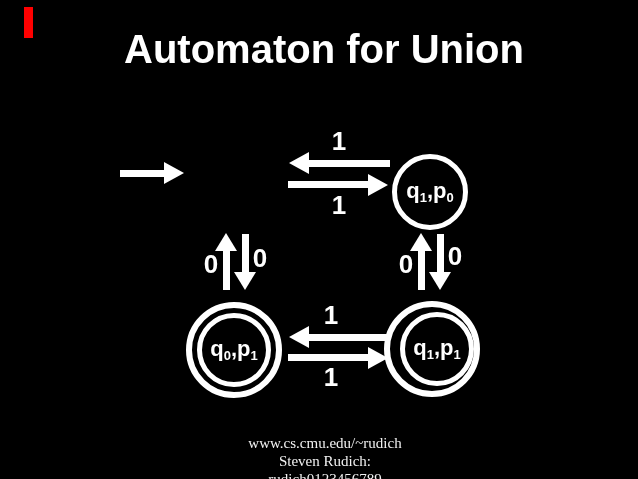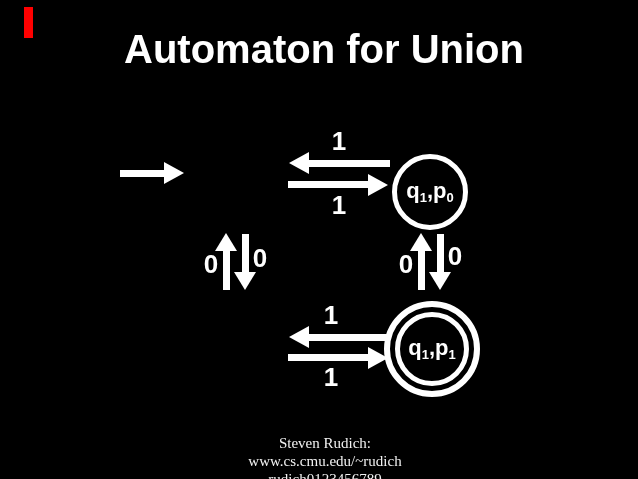--- a/index.html
+++ b/index.html
@@ -47,22 +47,27 @@
   <div class="title">Automaton for Union</div>
 
   <div class="shaft" style="left:120px;top:170px;width:46px;height:7px;"></div>
   <div class="head right" style="left:164px;top:162px;"></div>
 
 
   <div class="state single" style="left:392px;top:154px;">
     <div class="state-label"><span>q</span><span class="sub">1</span><span>,</span><span>p</span><span class="sub">0</span></div>
   </div>
 
+  <div class="state accept" style="left:186px;top:302px;">
+    <div class="ring">
+      <div class="state-label"><span>q</span><span class="sub">0</span><span>,</span><span>p</span><span class="sub">1</span></div>
+    </div>
+  </div>
 
-  <div class="state accept" style="left:384px;top:301px;">
+  <div class="state accept" style="left:384px;top:301px;justify-content:flex-end;">
     <div class="ring">
       <div class="state-label"><span>q</span><span class="sub">1</span><span>,</span><span>p</span><span class="sub">1</span></div>
     </div>
   </div>
 
   <div class="head left" style="left:289px;top:152px;"></div>
   <div class="shaft" style="left:308px;top:160px;width:82px;height:7px;"></div>
   <div class="shaft" style="left:288px;top:181px;width:82px;height:7px;"></div>
   <div class="head right" style="left:368px;top:174px;"></div>
   <div class="edge-label" style="left:326px;top:128px;">1</div>
@@ -83,18 +88,18 @@
   <div class="edge-label" style="left:442px;top:243px;">0</div>
 
   <div class="head left" style="left:289px;top:326px;"></div>
   <div class="shaft" style="left:308px;top:334px;width:82px;height:7px;"></div>
   <div class="shaft" style="left:288px;top:354px;width:82px;height:7px;"></div>
   <div class="head right" style="left:368px;top:347px;"></div>
   <div class="edge-label" style="left:318px;top:302px;">1</div>
   <div class="edge-label" style="left:318px;top:364px;">1</div>
 
   <div class="footer">
+    <div>www.cs.cmu.edu/~rudich</div>
     <div>Steven Rudich:</div>
-    <div>www.cs.cmu.edu/~rudich</div>
     <div>rudich0123456789</div>
   </div>
 
 </div>
 
 </body></html>

